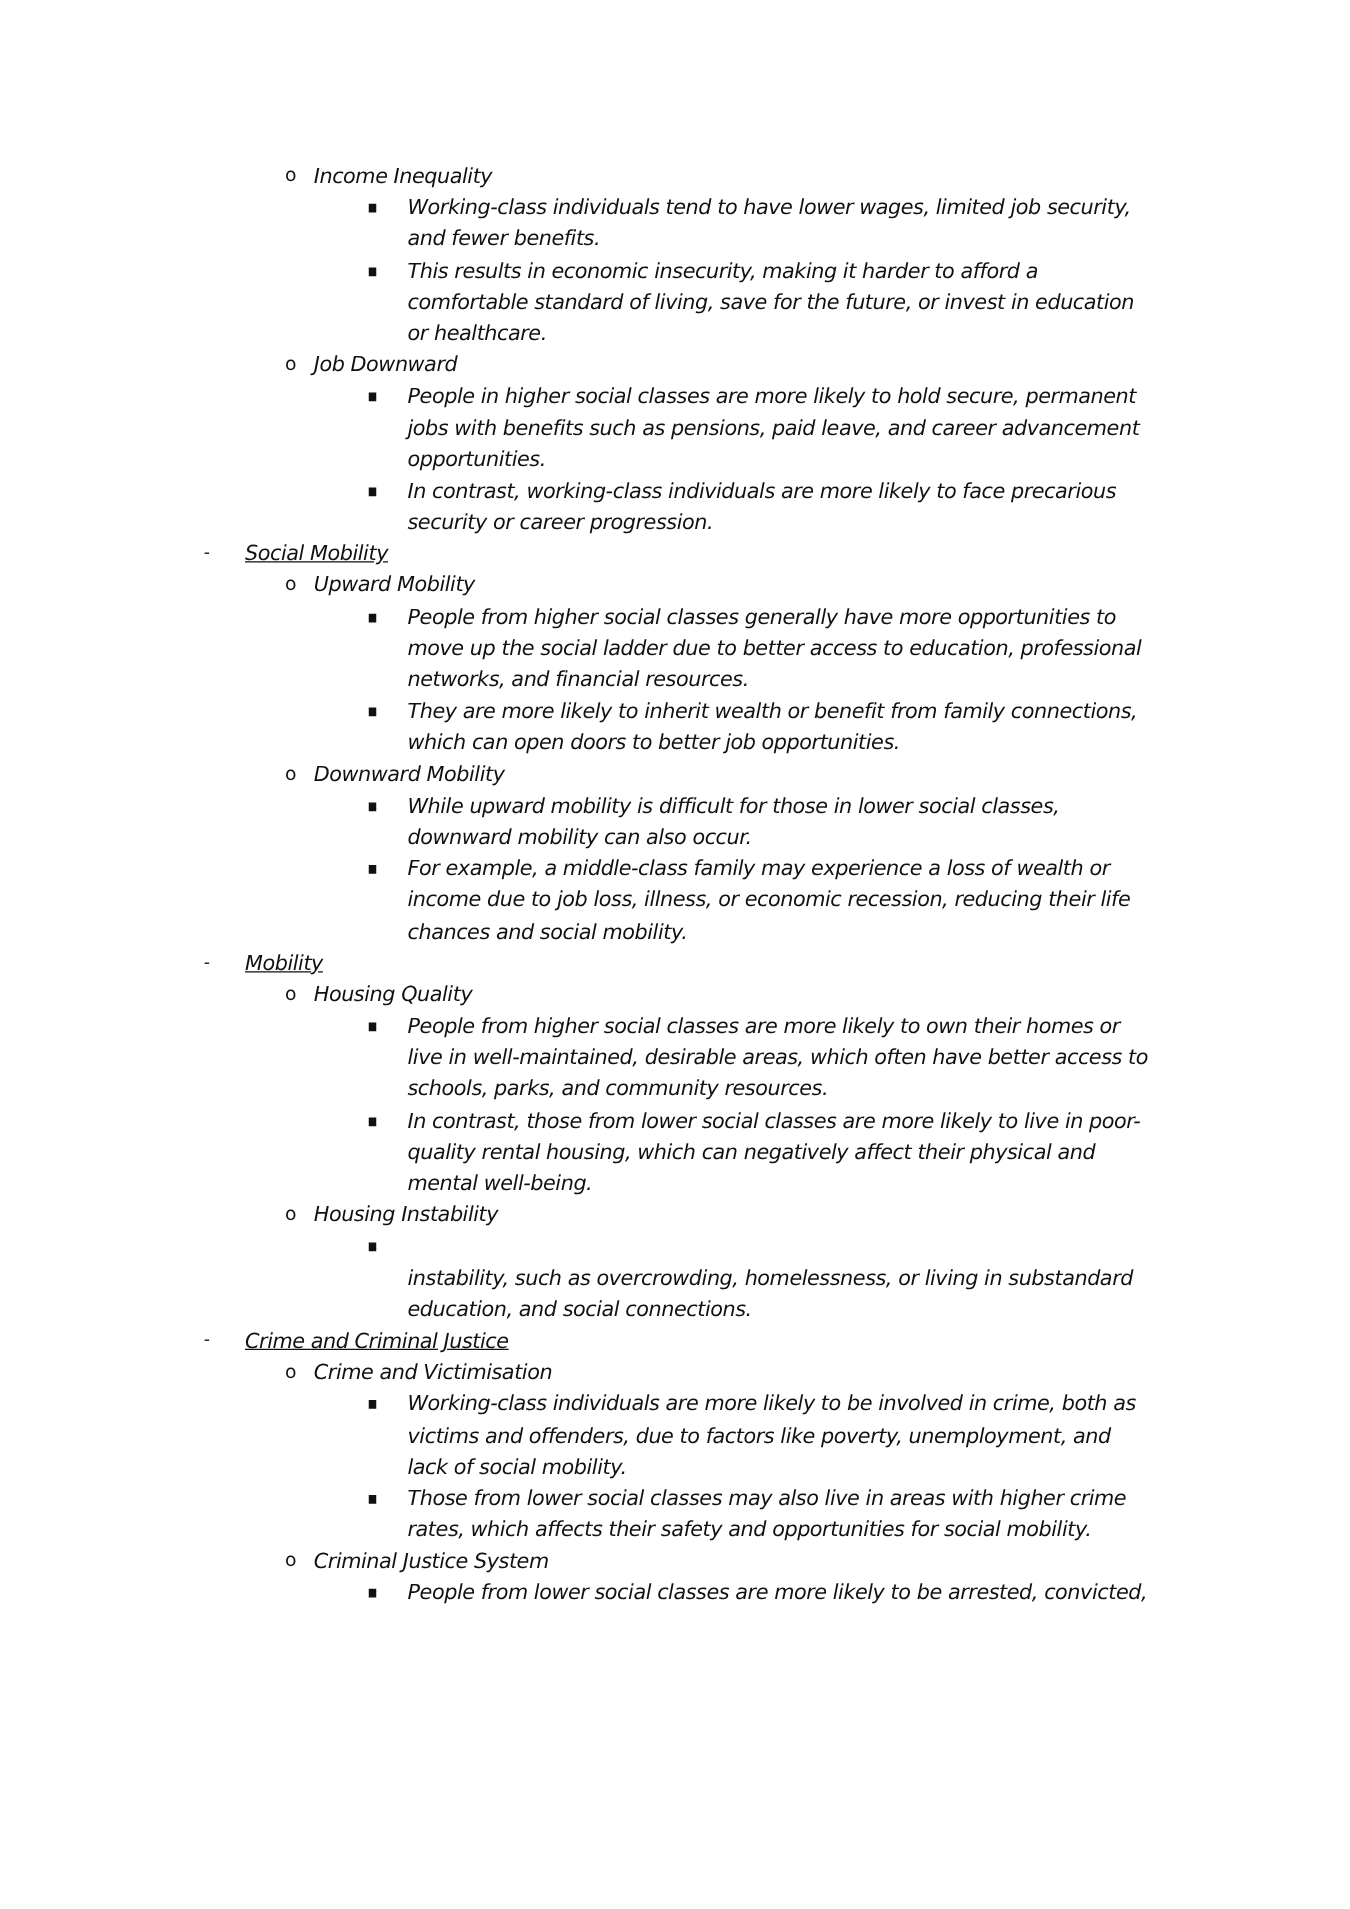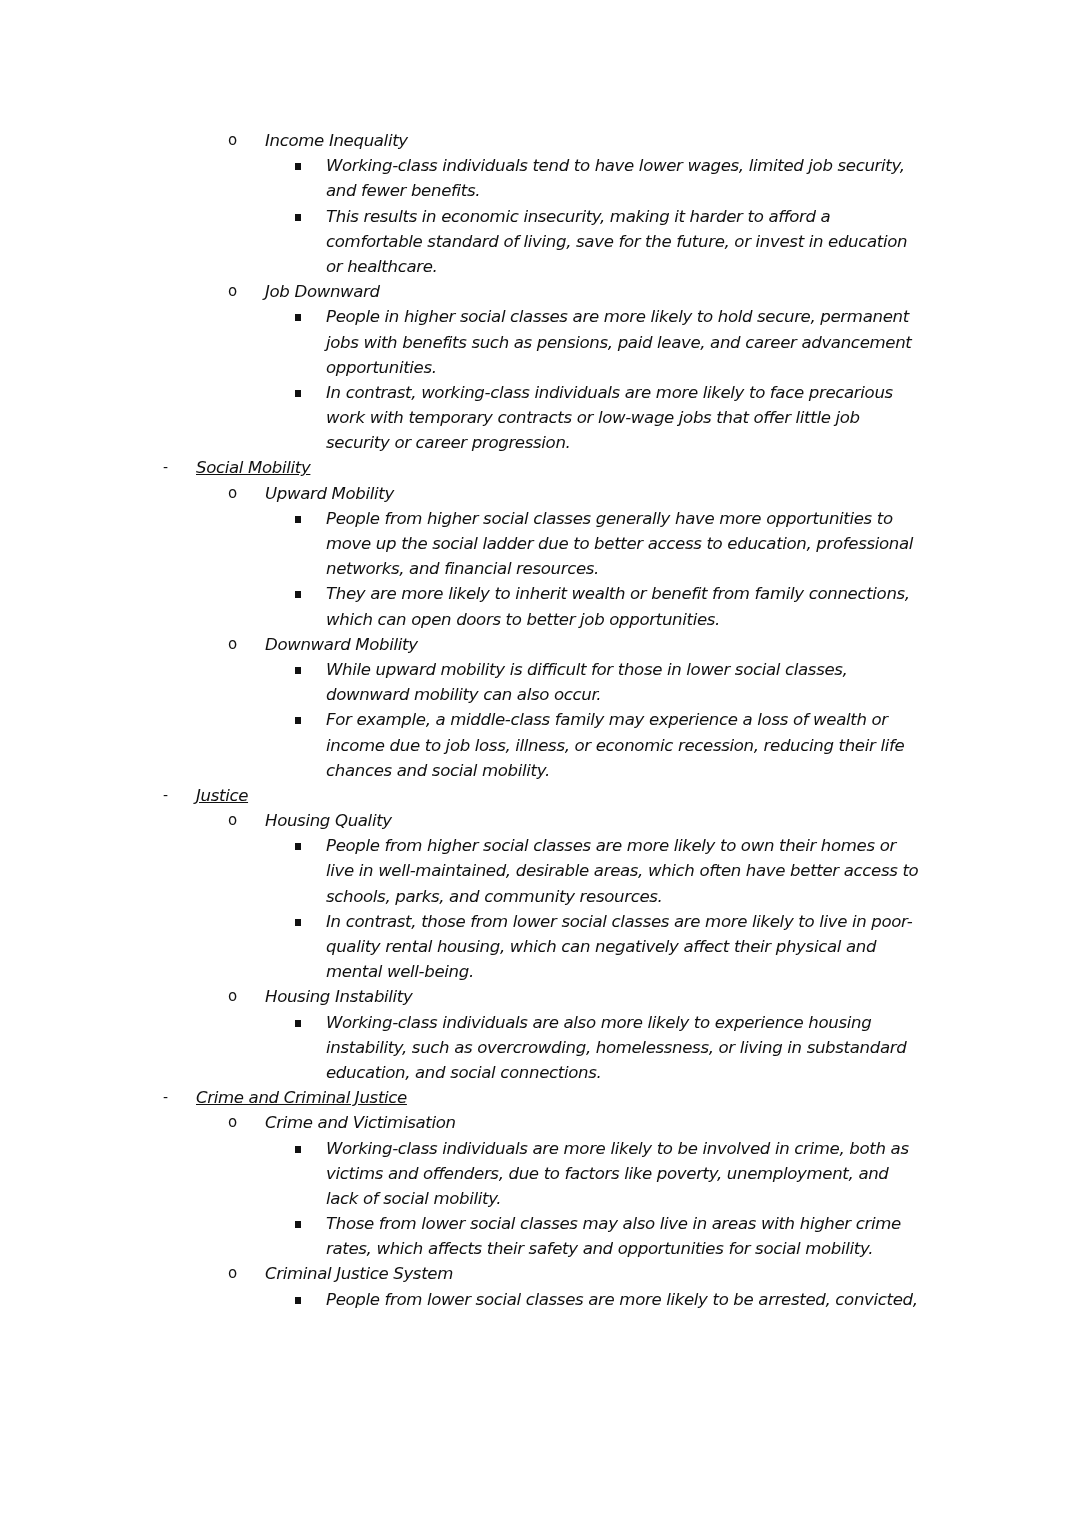--- a/index.html
+++ b/index.html
@@ -30,21 +30,21 @@
       font-style: normal;
     }
     .dash-marker { left: 163px; font-size: 14px; }
     .circle-marker { left: 228px; font-size: 15px; }
     .square-marker {
       left: 295px; top: 10px;
       width: 6px; height: 7px;
       background: #111;
     }
     .lvl1 { position: absolute; left: 196px; text-decoration: underline; }
-    .lvl2 { position: absolute; left: 265px; }
+    .lvl2 { position: absolute; left: 251px; }
     .lvl3 { position: absolute; left: 326px; }
   </style>
 </head>
 <body>
 
 <div class="page" id="page">
     <div class="line">
       <span class="marker circle-marker">o</span>
       <span class="lvl2">Income Inequality</span>
     </div>
@@ -77,23 +77,20 @@
       <span class="lvl3">jobs with benefits such as pensions, paid leave, and career advancement</span>
     </div>
     <div class="line">
       <span class="lvl3">opportunities.</span>
     </div>
     <div class="line">
       <span class="marker square-marker"></span>
       <span class="lvl3">In contrast, working-class individuals are more likely to face precarious</span>
     </div>
     <div class="line">
-      <span class="lvl3">work with temporary contracts or low-wage jobs that offer little job</span>
-    </div>
-    <div class="line">
       <span class="lvl3">security or career progression.</span>
     </div>
     <div class="line">
       <span class="marker dash-marker">-</span>
       <span class="lvl1">Social Mobility</span>
     </div>
     <div class="line">
       <span class="marker circle-marker">o</span>
       <span class="lvl2">Upward Mobility</span>
     </div>
@@ -130,21 +127,21 @@
       <span class="lvl3">For example, a middle-class family may experience a loss of wealth or</span>
     </div>
     <div class="line">
       <span class="lvl3">income due to job loss, illness, or economic recession, reducing their life</span>
     </div>
     <div class="line">
       <span class="lvl3">chances and social mobility.</span>
     </div>
     <div class="line">
       <span class="marker dash-marker">-</span>
-      <span class="lvl1">Justice</span>
+      <span class="lvl1">Mobility</span>
     </div>
     <div class="line">
       <span class="marker circle-marker">o</span>
       <span class="lvl2">Housing Quality</span>
     </div>
     <div class="line">
       <span class="marker square-marker"></span>
       <span class="lvl3">People from higher social classes are more likely to own their homes or</span>
     </div>
     <div class="line">
@@ -162,21 +159,20 @@
     </div>
     <div class="line">
       <span class="lvl3">mental well-being.</span>
     </div>
     <div class="line">
       <span class="marker circle-marker">o</span>
       <span class="lvl2">Housing Instability</span>
     </div>
     <div class="line">
       <span class="marker square-marker"></span>
-      <span class="lvl3">Working-class individuals are also more likely to experience housing</span>
     </div>
     <div class="line">
       <span class="lvl3">instability, such as overcrowding, homelessness, or living in substandard</span>
     </div>
     <div class="line">
       <span class="lvl3">education, and social connections.</span>
     </div>
     <div class="line">
       <span class="marker dash-marker">-</span>
       <span class="lvl1">Crime and Criminal Justice</span>

